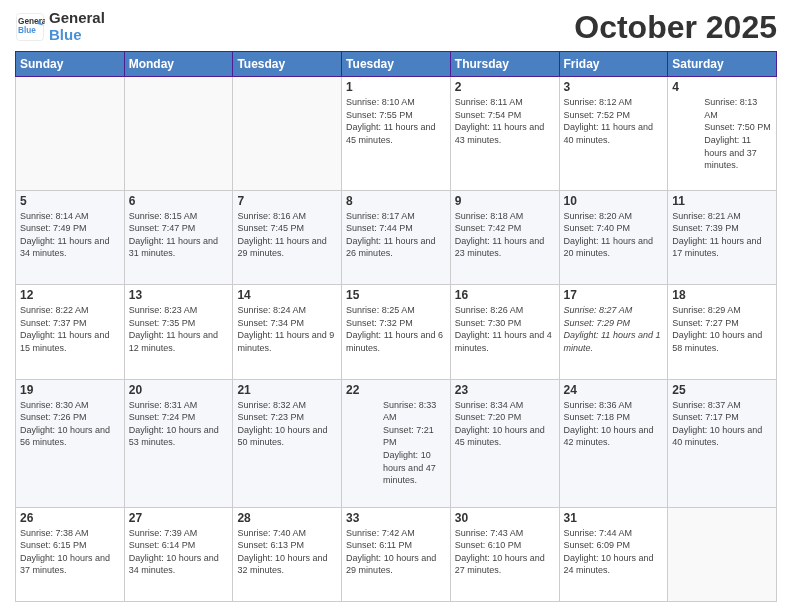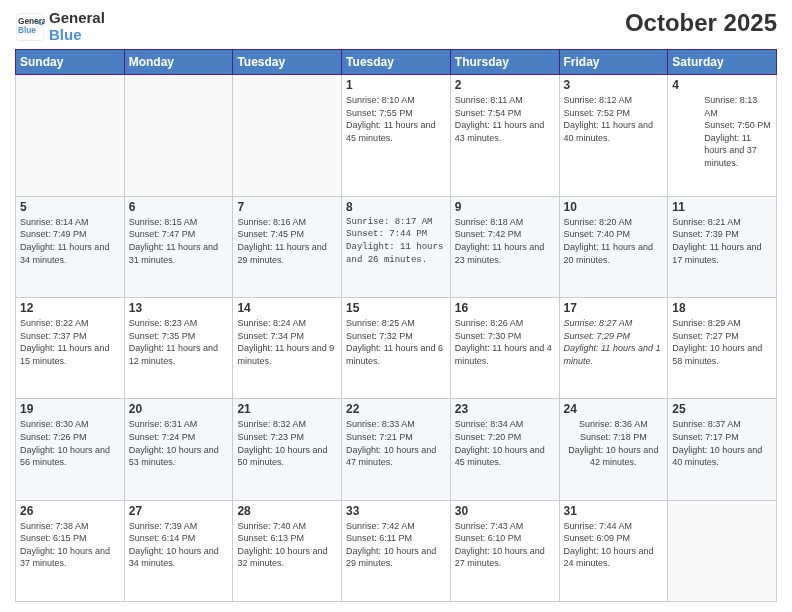--- a/index.html
+++ b/index.html
@@ -35,21 +35,21 @@
       line-height: 1.1;
     }
     .logo-icon {
       width: 30px;
       height: 30px;
     }
     .title-block {
       text-align: right;
     }
     .month-title {
-      font-size: 24px;
+      font-size: 32px;
       font-weight: bold;
       color: #333;
       line-height: 1.1;
     }
     .subtitle {
       font-size: 13px;
       color: #555;
       margin-top: 2px;
     }
     .calendar-table {
@@ -175,21 +175,21 @@
 Daylight: 11 hours and 31 minutes.</div>
           </td>
           <td>
             <span class="day-number">7</span>
             <div class="day-info" style="white-space: pre-line;">Sunrise: 8:16 AM
 Sunset: 7:45 PM
 Daylight: 11 hours and 29 minutes.</div>
           </td>
           <td>
             <span class="day-number">8</span>
-            <div class="day-info" style="white-space: pre-line; font-family: Liberation Mono, monospace;">Sunrise: 8:17 AM
+            <div class="day-info" style="white-space: pre-line;">Sunrise: 8:17 AM
 Sunset: 7:44 PM
 Daylight: 11 hours and 26 minutes.</div>
           </td>
           <td>
             <span class="day-number">9</span>
             <div class="day-info" style="white-space: pre-line;">Sunrise: 8:18 AM
 Sunset: 7:42 PM
 Daylight: 11 hours and 23 minutes.</div>
           </td>
           <td>
@@ -263,33 +263,33 @@
 Daylight: 10 hours and 53 minutes.</div>
           </td>
           <td>
             <span class="day-number">21</span>
             <div class="day-info" style="white-space: pre-line;">Sunrise: 8:32 AM
 Sunset: 7:23 PM
 Daylight: 10 hours and 50 minutes.</div>
           </td>
           <td>
             <span class="day-number">22</span>
-            <div class="day-info" style="white-space: pre-line;">Sunrise: 8:33 AM
+            <div class="day-info" style="white-space: pre-line; margin-left: 37px;">Sunrise: 8:33 AM
 Sunset: 7:21 PM
 Daylight: 10 hours and 47 minutes.</div>
           </td>
           <td>
             <span class="day-number">23</span>
             <div class="day-info" style="white-space: pre-line;">Sunrise: 8:34 AM
 Sunset: 7:20 PM
 Daylight: 10 hours and 45 minutes.</div>
           </td>
           <td>
             <span class="day-number">24</span>
-            <div class="day-info" style="white-space: pre-line; text-align: center;">Sunrise: 8:36 AM
+            <div class="day-info" style="white-space: pre-line;">Sunrise: 8:36 AM
 Sunset: 7:18 PM
 Daylight: 10 hours and 42 minutes.</div>
           </td>
           <td>
             <span class="day-number">25</span>
             <div class="day-info" style="white-space: pre-line;">Sunrise: 8:37 AM
 Sunset: 7:17 PM
 Daylight: 10 hours and 40 minutes.</div>
           </td>
         </tr>

